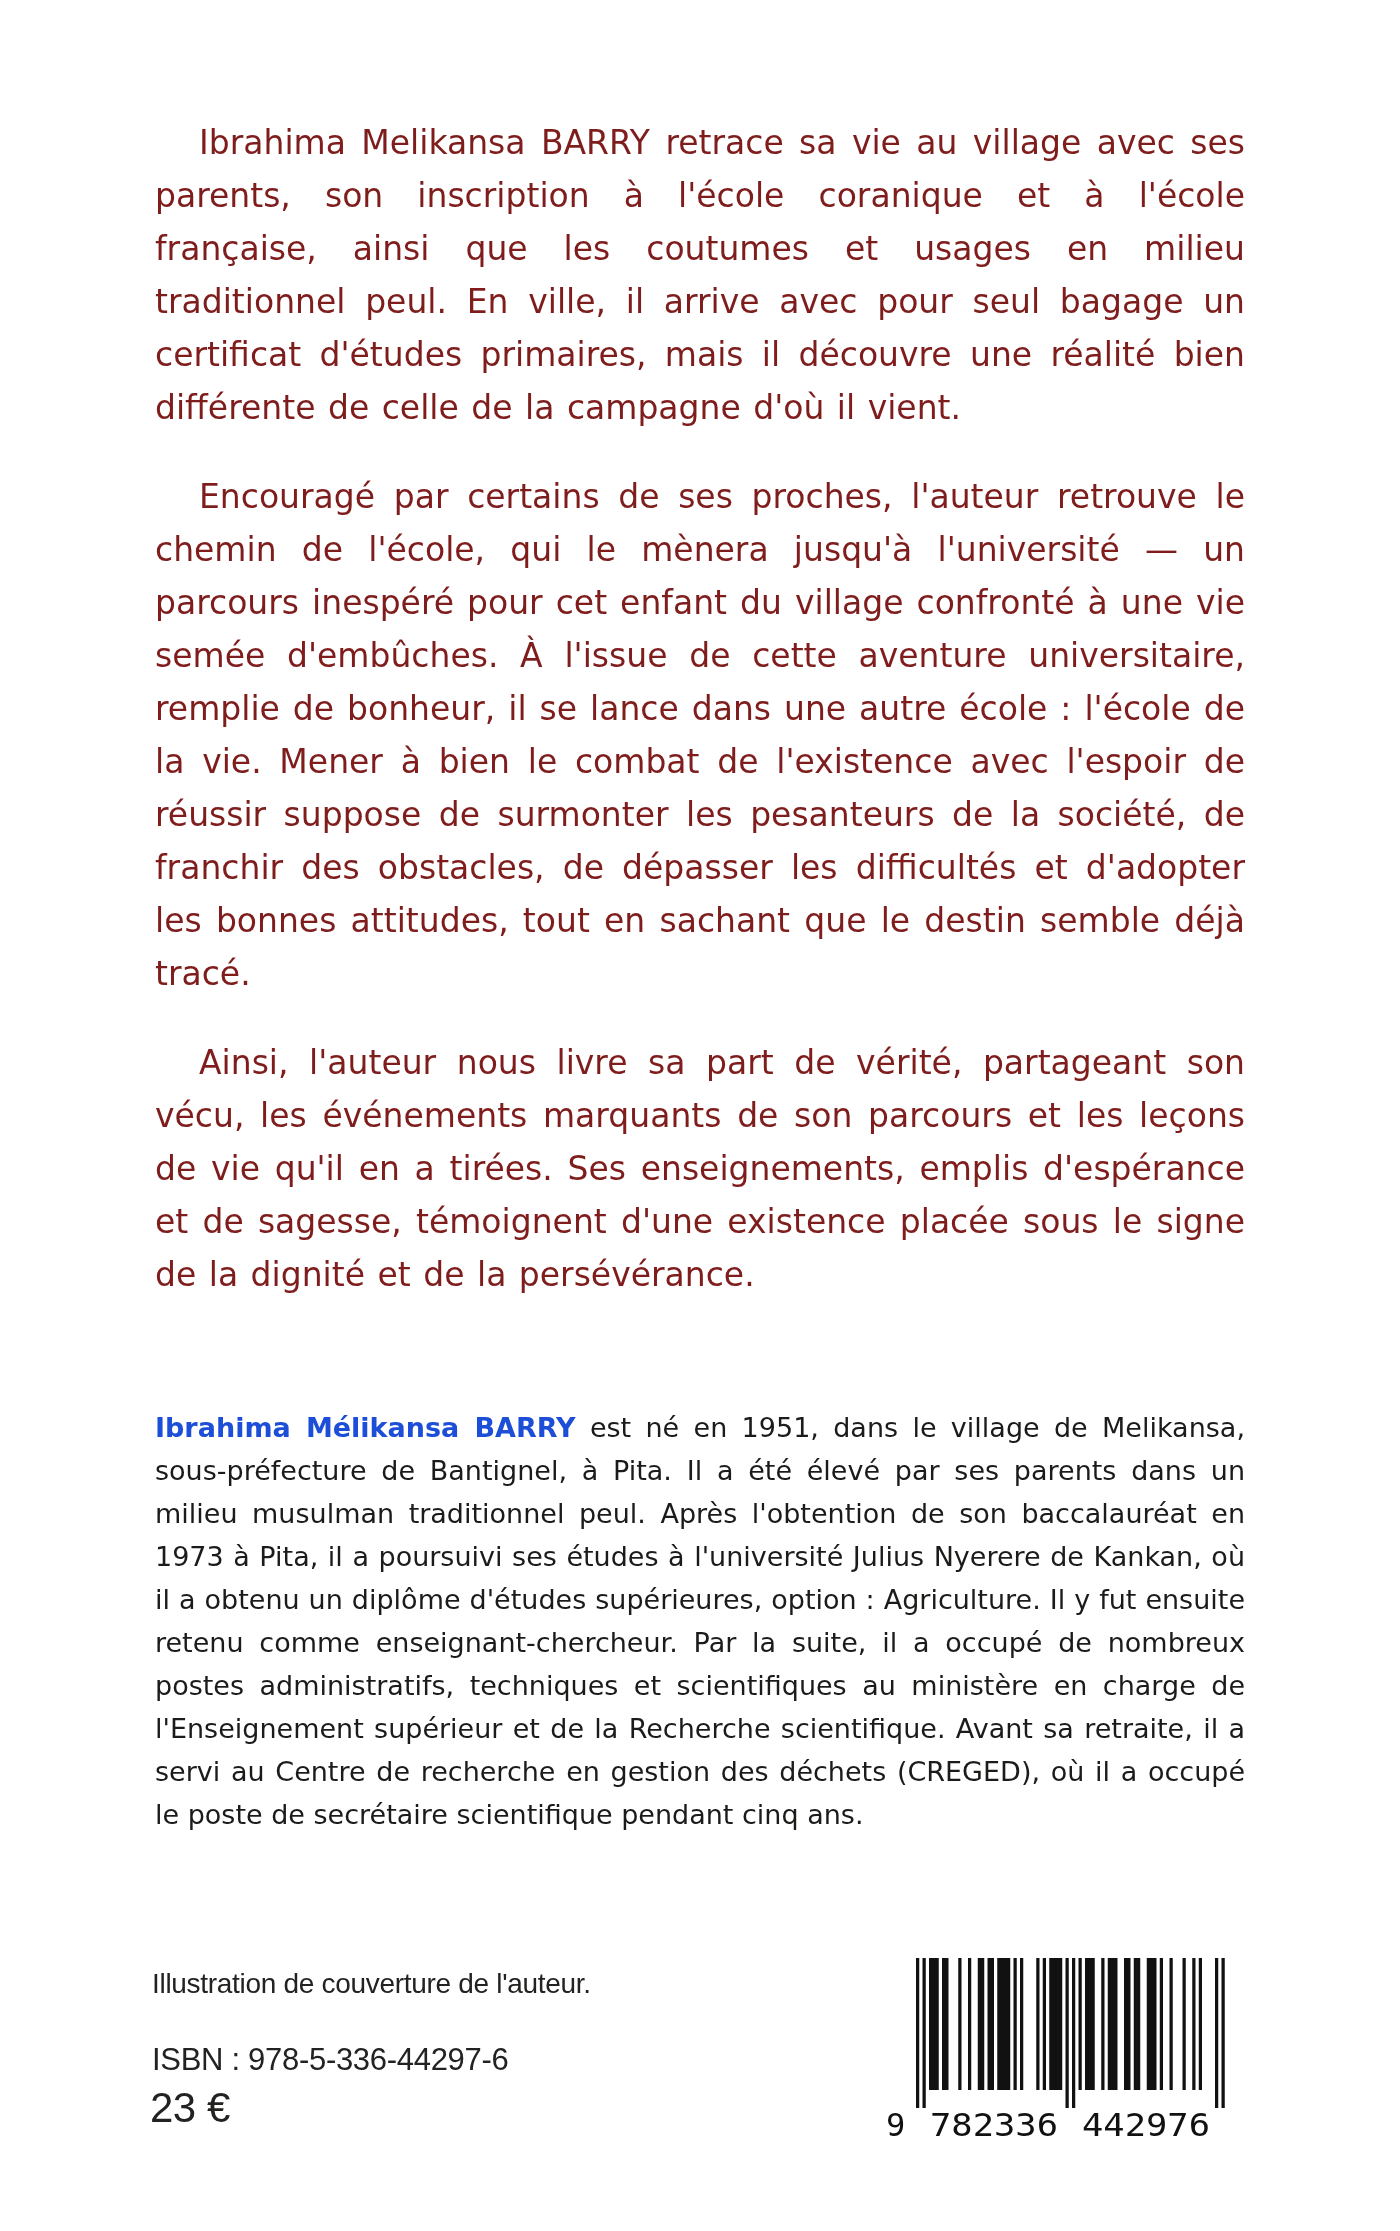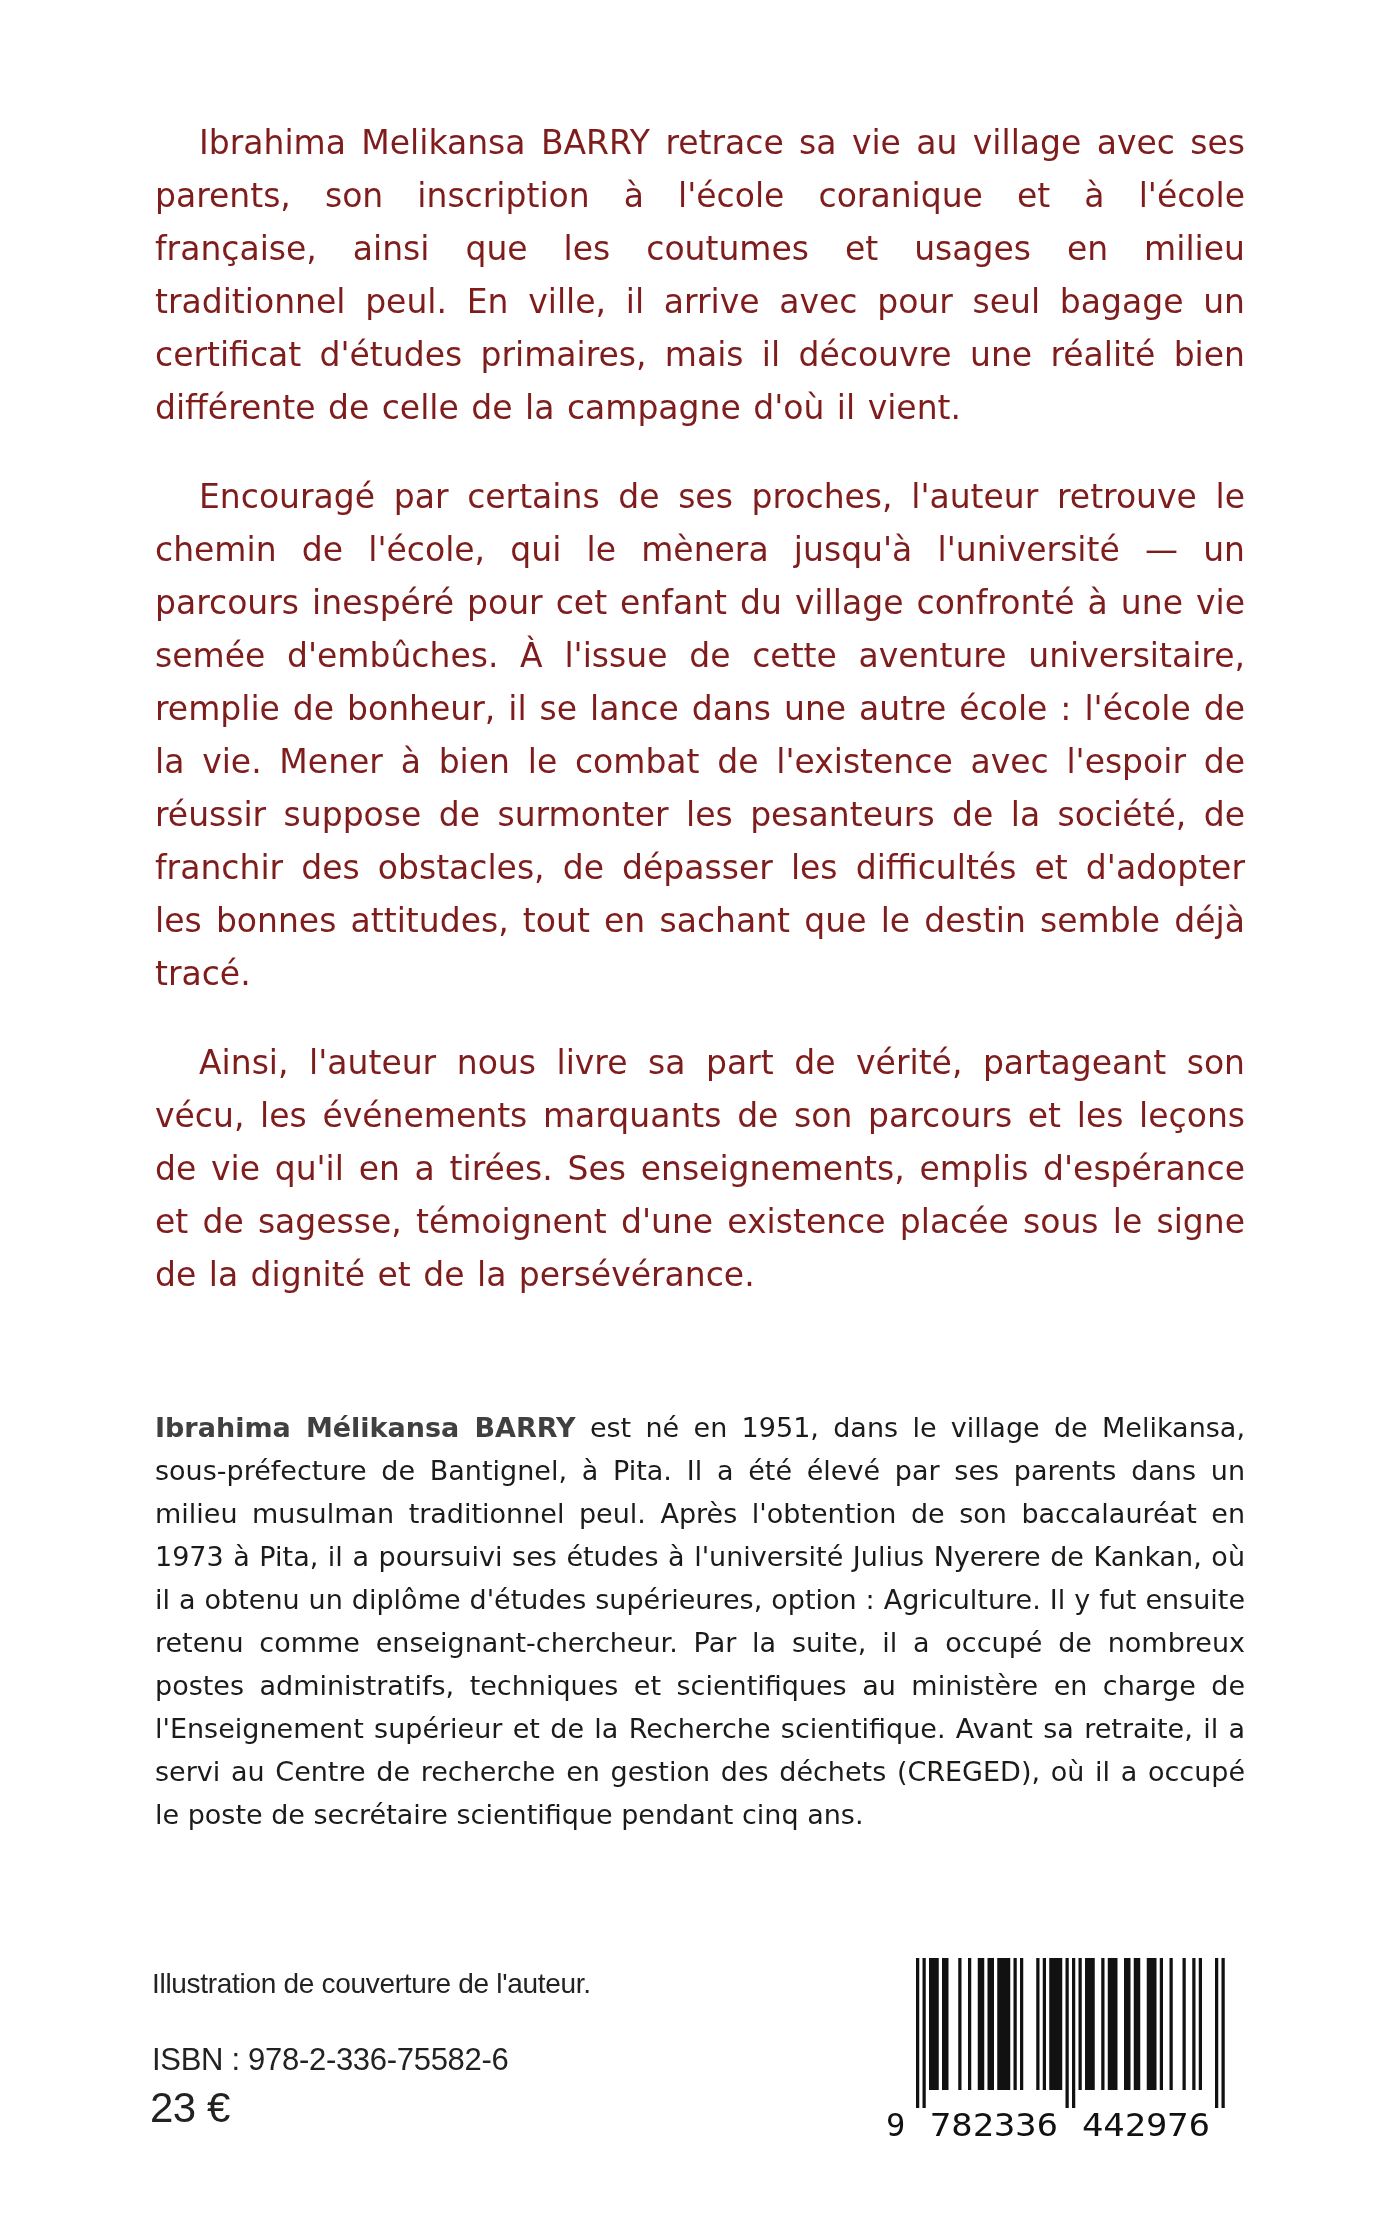--- a/index.html
+++ b/index.html
@@ -34,21 +34,21 @@
     left: 155px;
     width: 1090px;
   }
   .bio p {
     margin: 0;
     color: #1c1b1a;
     font-size: 27px;
     line-height: 43px;
     text-align: justify;
   }
-  .bio .bio-name { font-weight: bold; color: #404040; }
+  .bio .bio-name { font-weight: bold; color: #1d4ed8; }
   
   .credit {
     position: absolute;
     left: 152px;
     top: 1968px;
     color: #222221;
     font-family: "Liberation Sans", sans-serif;
     font-size: 28px;
     letter-spacing: -0.3px;
     text-align: center;
@@ -90,21 +90,21 @@
     <p>Encouragé par certains de ses proches, l'auteur retrouve le chemin de l'école, qui le mènera jusqu'à l'université — un parcours inespéré pour cet enfant du village confronté à une vie semée d'embûches. À l'issue de cette aventure universitaire, remplie de bonheur, il se lance dans une autre école : l'école de la vie. Mener à bien le combat de l'existence avec l'espoir de réussir suppose de surmonter les pesanteurs de la société, de franchir des obstacles, de dépasser les difficultés et d'adopter les bonnes attitudes, tout en sachant que le destin semble déjà tracé.</p>
     <p>Ainsi, l'auteur nous livre sa part de vérité, partageant son vécu, les événements marquants de son parcours et les leçons de vie qu'il en a tirées. Ses enseignements, emplis d'espérance et de sagesse, témoignent d'une existence placée sous le signe de la dignité et de la persévérance.</p>
   </section>
 
   <section class="bio">
     <p><strong class="bio-name">Ibrahima Mélikansa BARRY</strong> <span>est né en 1951, dans le village de Melikansa, sous-préfecture de Bantignel, à Pita. Il a été élevé par ses parents dans un milieu musulman traditionnel peul. Après l'obtention de son baccalauréat en 1973 à Pita, il a poursuivi ses études à l'université Julius Nyerere de Kankan, où il a obtenu un diplôme d'études supérieures, option : Agriculture. Il y fut ensuite retenu comme enseignant-chercheur. Par la suite, il a occupé de nombreux postes administratifs, techniques et scientifiques au ministère en charge de l'Enseignement supérieur et de la Recherche scientifique. Avant sa retraite, il a servi au Centre de recherche en gestion des déchets (CREGED), où il a occupé le poste de secrétaire scientifique pendant cinq ans.</span></p>
   </section>
 
   <div class="credit">Illustration de couverture de l'auteur.</div>
 
-  <div class="isbn">ISBN : 978-2-336-75582-6</div>
+  <div class="isbn">ISBN : 978-5-336-44297-6</div>
 
   <div class="price">23 €</div>
 
   <figure class="barcode">
     <svg id="barcode-svg" width="360" height="185" viewBox="0 0 360 185" xmlns="http://www.w3.org/2000/svg">
         <g>
           <rect x="36.00" y="0" width="3.25" height="150" fill="#111111"></rect>
           <rect x="42.50" y="0" width="3.25" height="150" fill="#111111"></rect>
           <rect x="49.00" y="0" width="9.75" height="132" fill="#111111"></rect>
           <rect x="62.00" y="0" width="6.50" height="132" fill="#111111"></rect>

